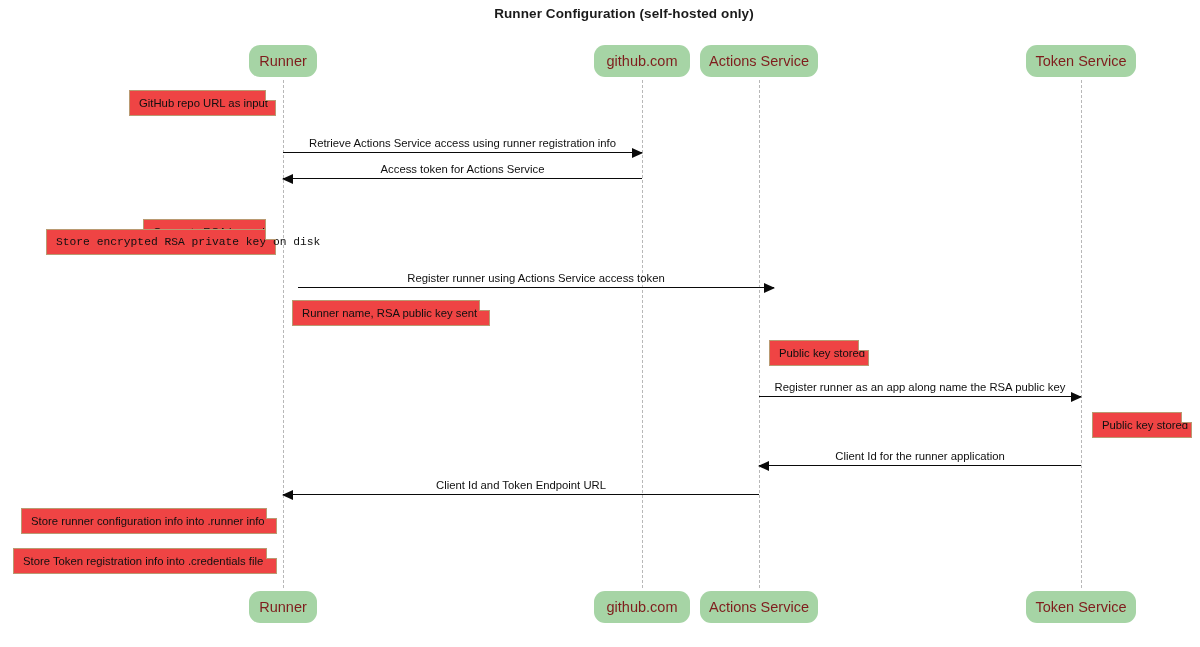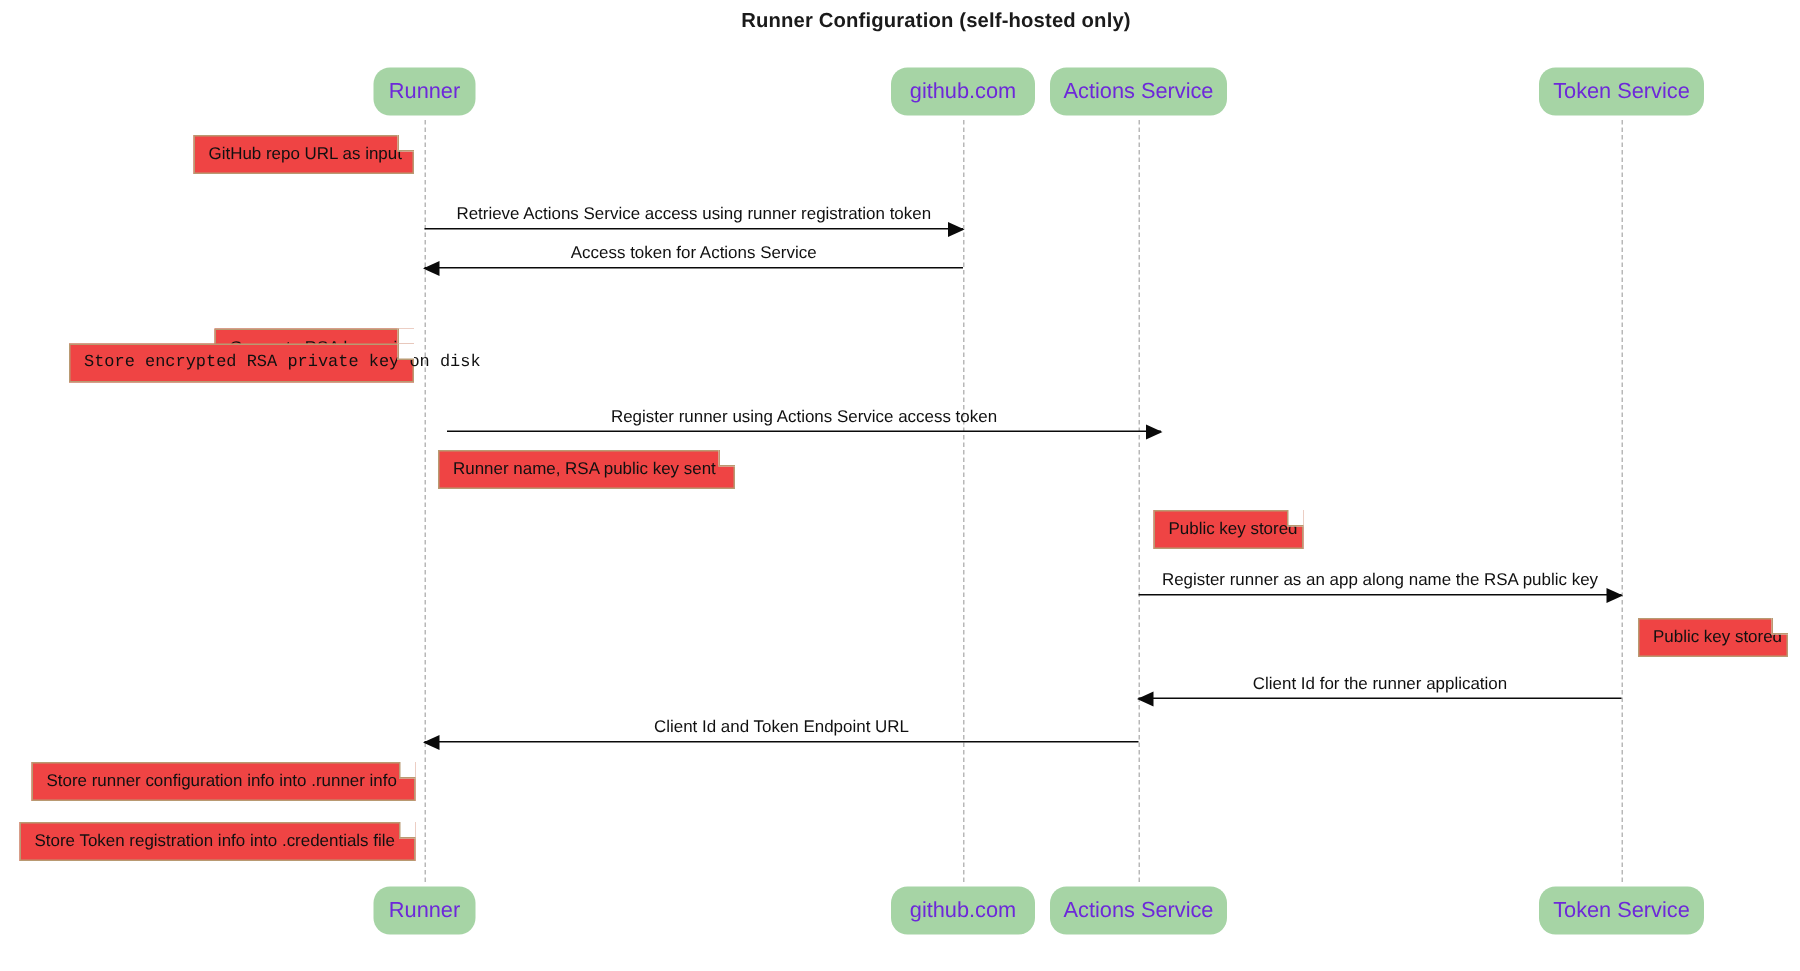--- a/index.html
+++ b/index.html
@@ -38,21 +38,21 @@
     height: 508px;
   }
   .participant {
     position: absolute;
     background: #a6d4a5;
     border-radius: 11px;
     height: 32px;
     line-height: 32px;
     text-align: center;
     font-size: 14.5px;
-    color: #6d28d9;
+    color: #7f1d1d;
     transform: translateX(-50%);
     white-space: nowrap;
     box-sizing: border-box;
   }
   .note {
     position: absolute;
     background: #ef4444;
     border: 1px solid #b99a72;
     height: 26px;
     line-height: 25px;
@@ -118,21 +118,21 @@
     </div>
   <div id="participants-top">
       <div class="participant" style="left: 283px; top: 45px; width: 68px;"><span>Runner</span></div>
       <div class="participant" style="left: 642px; top: 45px; width: 96px;"><span>github.com</span></div>
       <div class="participant" style="left: 759px; top: 45px; width: 118px;"><span>Actions Service</span></div>
       <div class="participant" style="left: 1081px; top: 45px; width: 110px;"><span>Token Service</span></div>
     </div>
   <div id="messages-layer">
       <div class="msg right" style="left: 283px; width: 359px; top: 152px;">
         <div class="head"></div>
-        <div class="lbl">Retrieve Actions Service access using runner registration token</div>
+        <div class="lbl">Retrieve Actions Service access using runner registration info</div>
       </div>
       <div class="msg left" style="left: 283px; width: 359px; top: 178px;">
         <div class="head"></div>
         <div class="lbl">Access token for Actions Service</div>
       </div>
       <div class="msg right" style="left: 298px; width: 476px; top: 287px;">
         <div class="head"></div>
         <div class="lbl">Register runner using Actions Service access token</div>
       </div>
       <div class="msg right" style="left: 759px; width: 322px; top: 396px;">

